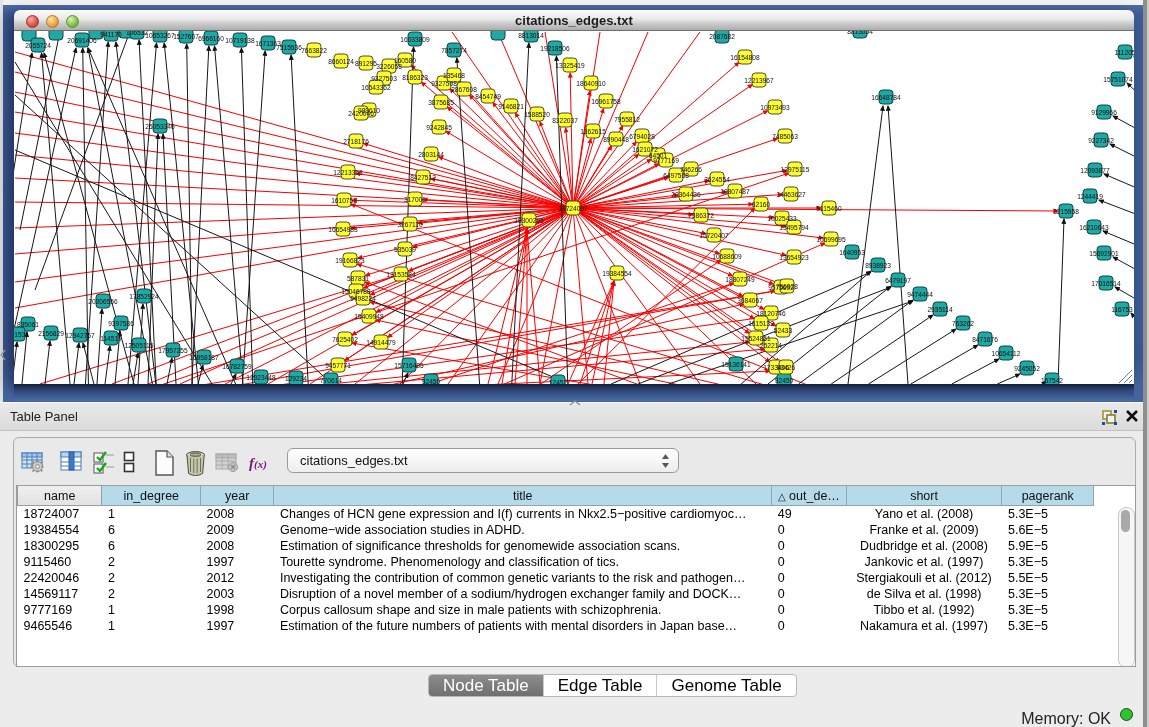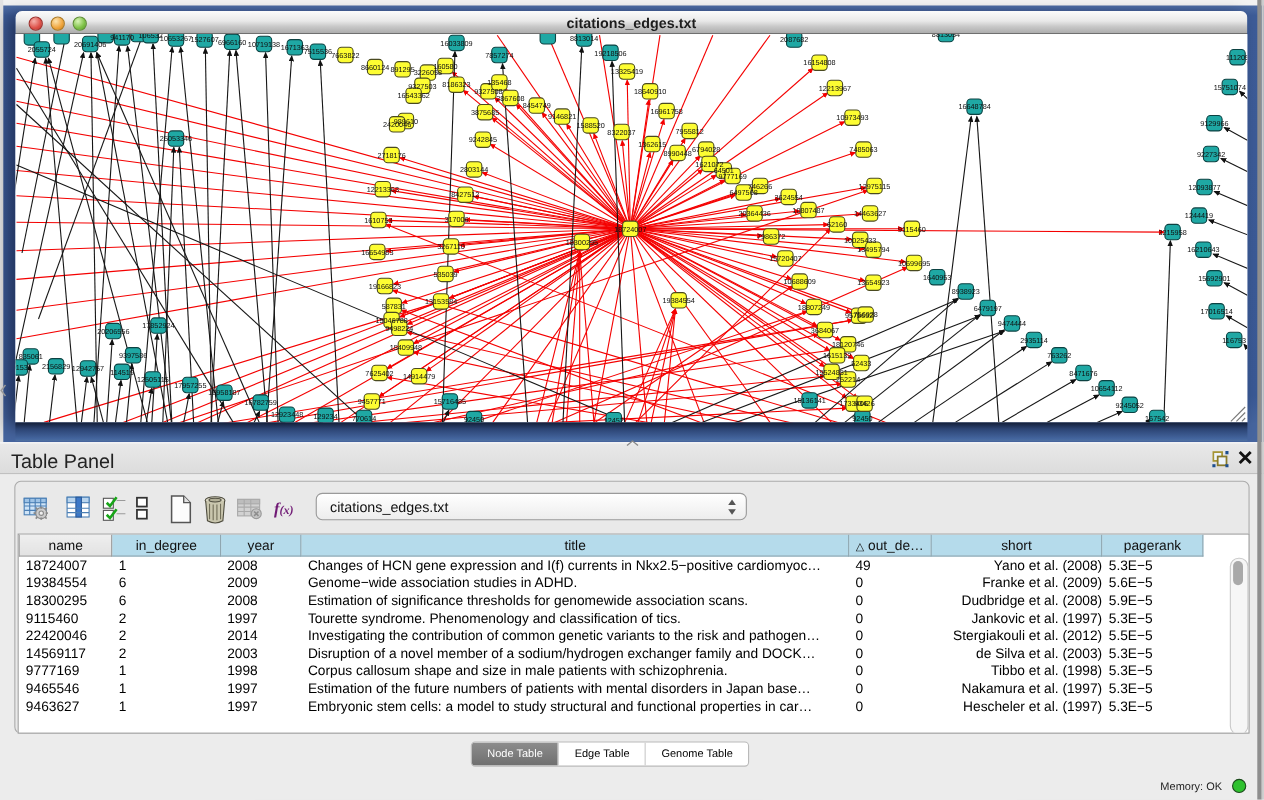--- a/index.html
+++ b/index.html
@@ -12,46 +12,46 @@
 #win{position:absolute;left:14px;top:10px;width:1120px;height:375px;border-radius:6px 6px 0 0;
  box-shadow:-6px 4px 14px rgba(0,0,20,.45)}
 #tbar{position:absolute;left:0;top:0;width:1120px;height:21px;border-radius:6px 6px 0 0;
  background:linear-gradient(180deg,#fbfbfb 0,#e9e9e9 45%,#c9c9c9 70%,#adadad 100%);
  border-bottom:1px solid #6f6f6f;box-sizing:border-box}
 #tbar .t{position:absolute;left:0;right:0;top:3px;text-align:center;font-size:13px;font-weight:bold;color:#1d1d1d}
 .dot{position:absolute;top:16px;width:11px;height:11px;border-radius:50%}
 #canvas{position:absolute;left:0;top:21px;width:1120px;height:353px;background:#fff;overflow:hidden}
 #tphead{position:absolute;left:0;top:402px;width:1149px;height:29px;background:linear-gradient(180deg,#e9e9e9,#dcdcdc);
  border-top:1px solid #fbfbfb;border-bottom:1px solid #c0c0c0;box-sizing:border-box}
-#tphead .t{position:absolute;left:10px;top:6px;font-size:18px;color:#222}
+#tphead .t{position:absolute;left:10px;top:6px;font-size:13px;color:#222}
 #panel{position:absolute;left:13px;top:437px;width:1123px;height:230px;background:#e9e9e9;
  border:1px solid #ababab;border-radius:6px;box-sizing:border-box}
 .tbico{position:absolute;top:449px}
 #combo{position:absolute;left:287px;top:448px;width:392px;height:25px;box-sizing:border-box;
  background:linear-gradient(180deg,#fff,#ededed);border:1px solid #9a9a9a;border-radius:6px;
  font-size:13px;color:#111;line-height:23px;padding-left:12px}
 #combo svg{position:absolute;right:8px;top:4px}
 #tablebox{position:absolute;left:16px;top:485px;width:1120px;height:182px;background:#fff;
  border:1px solid #9c9c9c;box-sizing:border-box;overflow:hidden}
 table{border-collapse:collapse;table-layout:fixed;width:1077px;font-size:12.5px}
 th{height:19px;font-weight:normal;color:#111;
  background:#b5dbeb;border:1px solid #8fa6b0;border-top:none;padding:0}
 th.c0{background:linear-gradient(180deg,#efefef,#e2e2e2);border-color:#9c9c9c}
 td{height:16px;padding:0 0 0 6px;color:#000;white-space:nowrap;overflow:hidden}
 .c0{width:83px}.c1{width:97px}.c2{width:72px}.c3{width:494px}.c4{width:73px}.c5{width:154px}.c6{width:90px}
-td.c5{text-align:right;padding:0}
+td.c5{text-align:center;padding:0}
 #vscroll{position:absolute;left:1101px;top:21px;width:15px;height:159px;background:#f6f6f6;
  border:1px solid #c9c9c9;border-radius:8px}
 #vthumb{position:absolute;left:2px;top:2px;width:9px;height:22px;background:#a9a9a9;border-radius:5px}
-#tabs{position:absolute;left:428px;top:674px;height:21px;display:flex;font-size:10px;
+#tabs{position:absolute;left:428px;top:674px;height:21px;display:flex;font-size:17px;
  border:1px solid #b9b9b9;border-radius:4px;overflow:hidden;background:#fff}
 #tabs div{padding:2px 14px 0;line-height:18px}
 #tabs .sel{background:linear-gradient(180deg,#8d8d8d,#6f6f6f);color:#fff}
 #tabs .sep{width:1px;padding:0;background:#c9c9c9}
-#status{position:absolute;right:38px;top:710px;font-size:10px;color:#222}
+#status{position:absolute;right:38px;top:710px;font-size:16px;color:#222}
 #memdot{position:absolute;right:16px;top:708px;width:11px;height:11px;border-radius:50%;
  background:#2fc12f;border:1.5px solid #1c4a1c}
 #redge{position:absolute;right:2px;top:0;width:4px;height:727px;background:#8e8e8e}
 #redge2{position:absolute;right:0;top:0;width:2px;height:727px;background:#cbcbcb}
 </style></head><body>
 <div id="desk"></div>
 <div id="win">
  <div id="canvas">
       <svg width="1120" height="353" viewBox="14 31 1120 353" style="position:absolute;left:0;top:0;display:block">
         <defs>
@@ -685,60 +685,51 @@
           <td class="c1">2</td>
           <td class="c2">1997</td>
           <td class="c3">Tourette syndrome. Phenomenology and classification of tics.</td>
           <td class="c4">0</td>
           <td class="c5">Jankovic et al. (1997)</td>
           <td class="c6">5.3E−5</td>
         </tr>
         <tr>
           <td class="c0">22420046</td>
           <td class="c1">2</td>
-          <td class="c2">2014</td>
+          <td class="c2">2012</td>
           <td class="c3">Investigating the contribution of common genetic variants to the risk and pathogen…</td>
           <td class="c4">0</td>
           <td class="c5">Stergiakouli et al. (2012)</td>
           <td class="c6">5.5E−5</td>
         </tr>
         <tr>
           <td class="c0">14569117</td>
           <td class="c1">2</td>
           <td class="c2">2003</td>
           <td class="c3">Disruption of a novel member of a sodium/hydrogen exchanger family and DOCK…</td>
           <td class="c4">0</td>
-          <td class="c5">de Silva et al. (2003)</td>
+          <td class="c5">de Silva et al. (1998)</td>
           <td class="c6">5.3E−5</td>
         </tr>
         <tr>
           <td class="c0">9777169</td>
           <td class="c1">1</td>
           <td class="c2">1998</td>
           <td class="c3">Corpus callosum shape and size in male patients with schizophrenia.</td>
           <td class="c4">0</td>
-          <td class="c5">Tibbo et al. (1998)</td>
+          <td class="c5">Tibbo et al. (1992)</td>
           <td class="c6">5.3E−5</td>
         </tr>
         <tr>
           <td class="c0">9465546</td>
           <td class="c1">1</td>
           <td class="c2">1997</td>
           <td class="c3">Estimation of the future numbers of patients with mental disorders in Japan base…</td>
           <td class="c4">0</td>
           <td class="c5">Nakamura et al. (1997)</td>
-          <td class="c6">5.3E−5</td>
-        </tr>
-        <tr>
-          <td class="c0">9463627</td>
-          <td class="c1">1</td>
-          <td class="c2">1997</td>
-          <td class="c3">Embryonic stem cells: a model to study structural and functional properties in car…</td>
-          <td class="c4">0</td>
-          <td class="c5">Hescheler et al. (1997)</td>
           <td class="c6">5.3E−5</td>
         </tr>
  </tbody>
     </table>
  <div id="vscroll">
       <div id="vthumb"></div>
     </div>
 </div>
 <div id="tabs">
     <div class="sel">Node Table</div>

